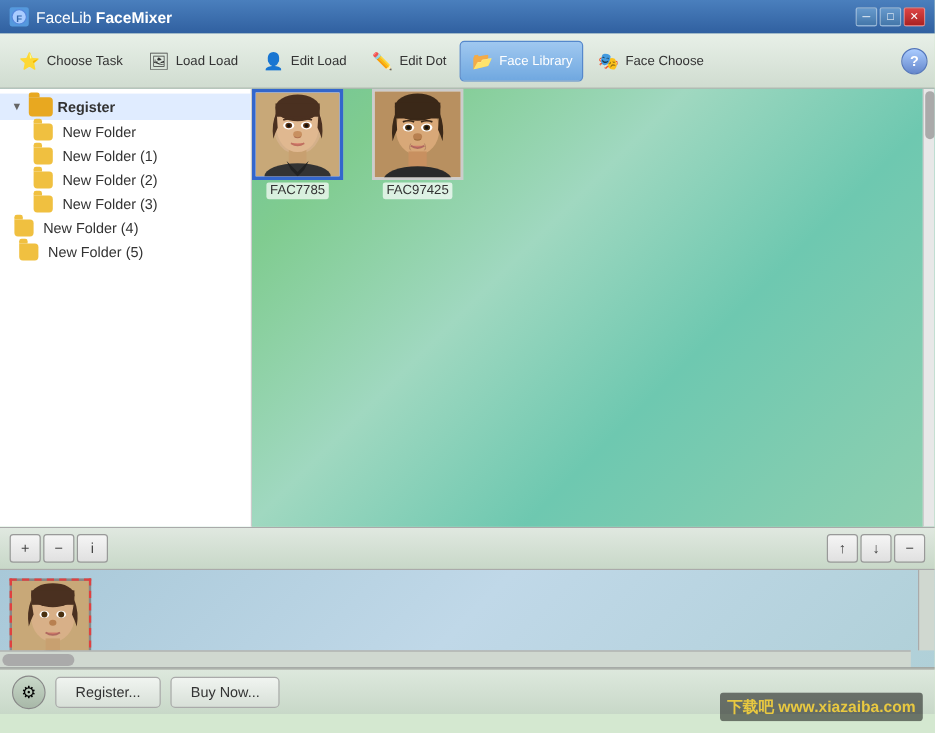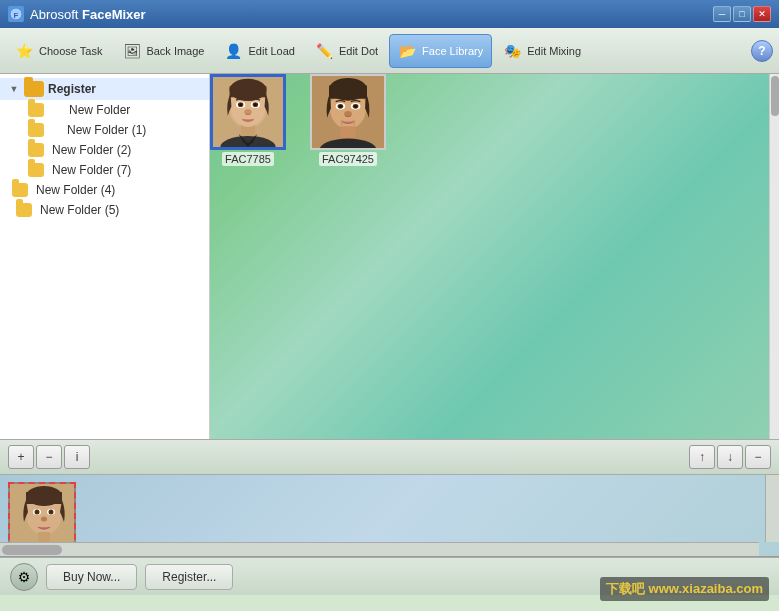--- a/index.html
+++ b/index.html
@@ -394,82 +394,82 @@
 
 <div class="title-bar">
   <div class="title-bar-left">
     <div class="title-icon">
       <svg width="14" height="14" viewBox="0 0 14 14">
         <circle cx="7" cy="7" r="6" fill="#aaccff" stroke="#5588dd" stroke-width="1"></circle>
         <text x="7" y="11" text-anchor="middle" font-size="8" fill="#3366aa" font-weight="bold">F</text>
       </svg>
     </div>
     <span class="title-text">
-      <span>Abrosoft </span><strong>FaceMixer</strong>
+      <span>FaceLib </span><strong>FaceMixer</strong>
     </span>
   </div>
   <div class="window-controls">
     <div class="win-btn">─</div>
     <div class="win-btn">□</div>
     <div class="win-btn close">✕</div>
   </div>
 </div>
 
 <div class="toolbar">
   <div class="toolbar-btn">
     <span class="toolbar-icon">⭐</span>
     <span>Choose Task</span>
   </div>
   <div class="toolbar-btn">
     <span class="toolbar-icon">🖼</span>
-    <span>Back Image</span>
+    <span>Load Load</span>
   </div>
   <div class="toolbar-btn">
     <span class="toolbar-icon">👤</span>
     <span>Edit Load</span>
   </div>
   <div class="toolbar-btn">
     <span class="toolbar-icon">✏️</span>
     <span>Edit Dot</span>
   </div>
   <div class="toolbar-btn active">
     <span class="toolbar-icon">📂</span>
     <span>Face Library</span>
   </div>
   <div class="toolbar-btn">
     <span class="toolbar-icon">🎭</span>
-    <span>Edit Mixing</span>
+    <span>Face Choose</span>
   </div>
   <div class="toolbar-help">?</div>
 </div>
 
 <div class="main-content">
 
   <div class="sidebar">
     <div class="sidebar-scroll">
       <div class="tree-item root">
         <div class="tree-arrow">▼</div>
         <div class="root-folder-icon"></div>
         <span>Register</span>
       </div>
       <div class="tree-item" style="padding-left:28px;">
         <div class="folder-icon"></div>
-        <span style="margin-left:21px;">New Folder</span>
+        <span style="margin-left:4px;">New Folder</span>
       </div>
       <div class="tree-item" style="padding-left:28px;">
         <div class="folder-icon"></div>
-        <span style="margin-left:19px;">New Folder (1)</span>
+        <span style="margin-left:4px;">New Folder (1)</span>
       </div>
       <div class="tree-item" style="padding-left:28px;">
         <div class="folder-icon"></div>
         <span style="margin-left:4px;">New Folder (2)</span>
       </div>
       <div class="tree-item" style="padding-left:28px;">
         <div class="folder-icon"></div>
-        <span style="margin-left:4px;">New Folder (7)</span>
+        <span style="margin-left:4px;">New Folder (3)</span>
       </div>
       <div class="tree-item" style="padding-left:12px;">
         <div class="folder-icon"></div>
         <span style="margin-left:4px;">New Folder (4)</span>
       </div>
       <div class="tree-item" style="padding-left:16px;">
         <div class="folder-icon"></div>
         <span style="margin-left:4px;">New Folder (5)</span>
       </div>
     </div>
@@ -608,17 +608,17 @@
 
   <div class="preview-scroll-h">
     <div class="preview-scroll-h-thumb"></div>
   </div>
 
   <div class="preview-scroll-v"></div>
 </div>
 
 <div class="footer">
   <div class="settings-icon-circle">⚙</div>
+  <button class="footer-btn">Register...</button>
   <button class="footer-btn">Buy Now...</button>
-  <button class="footer-btn">Register...</button>
 </div>
 
 <div class="watermark">下载吧 www.xiazaiba.com</div>
 
 </body></html>

